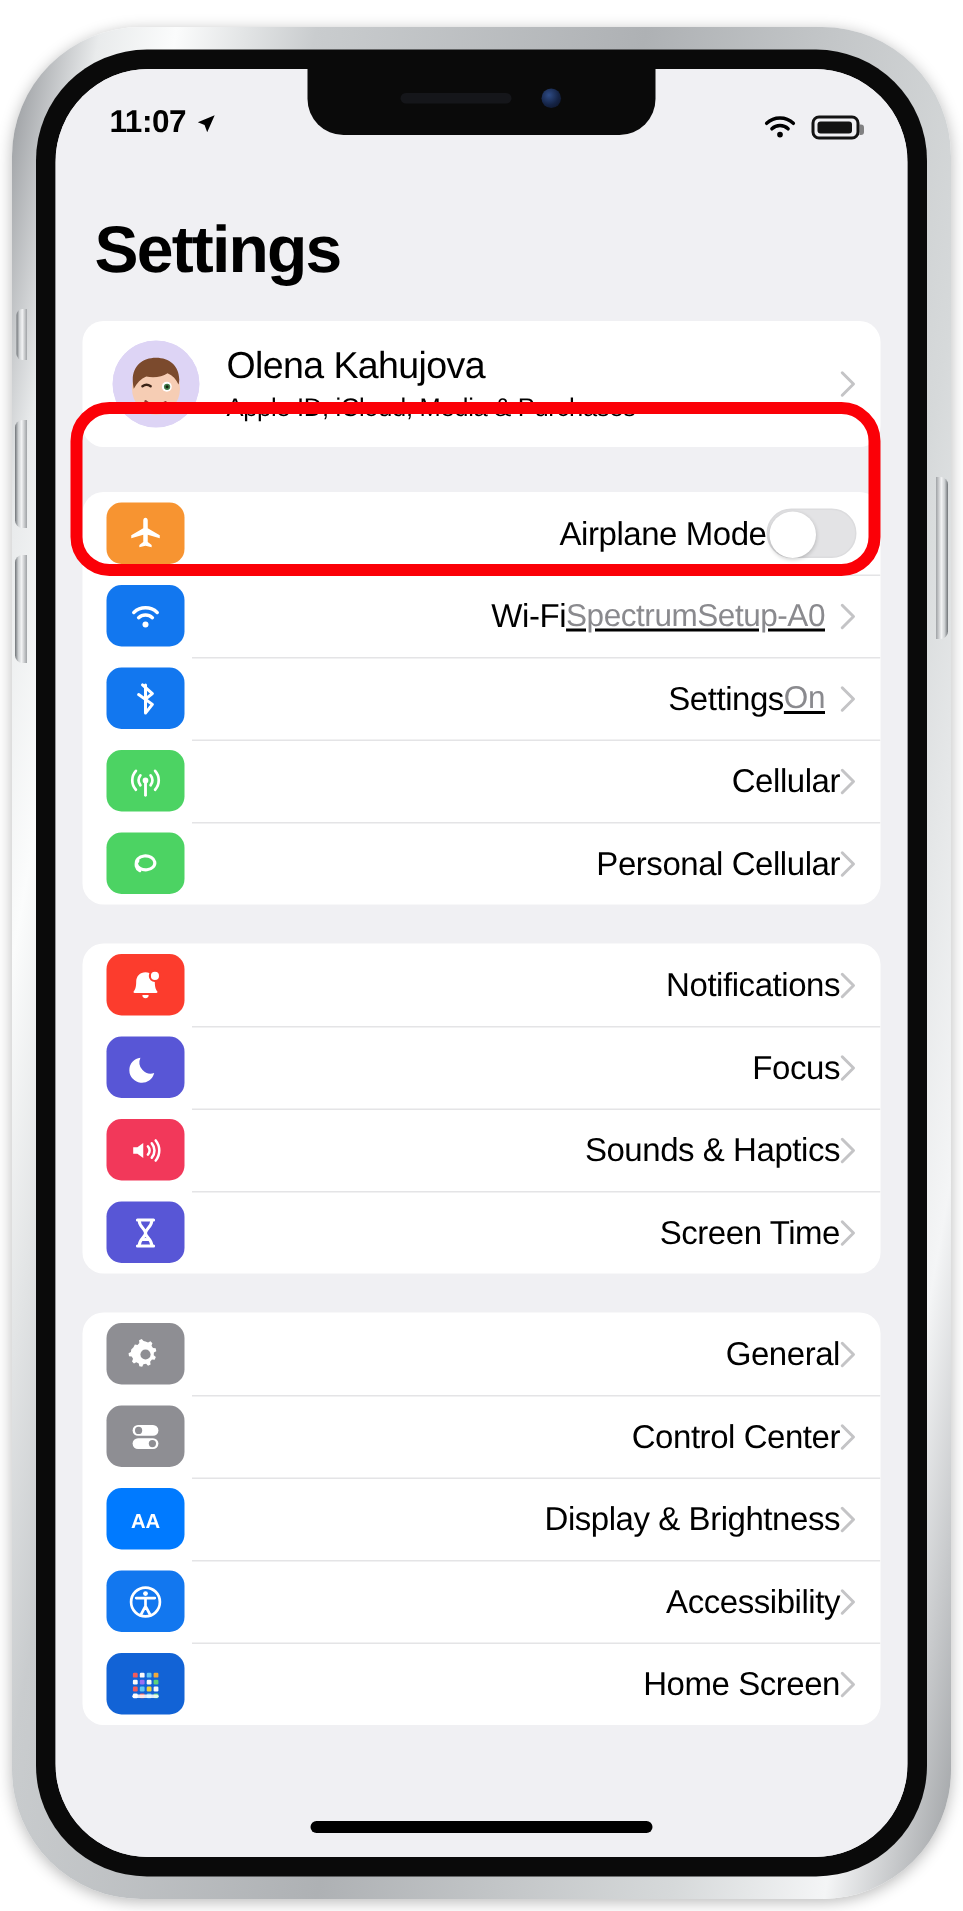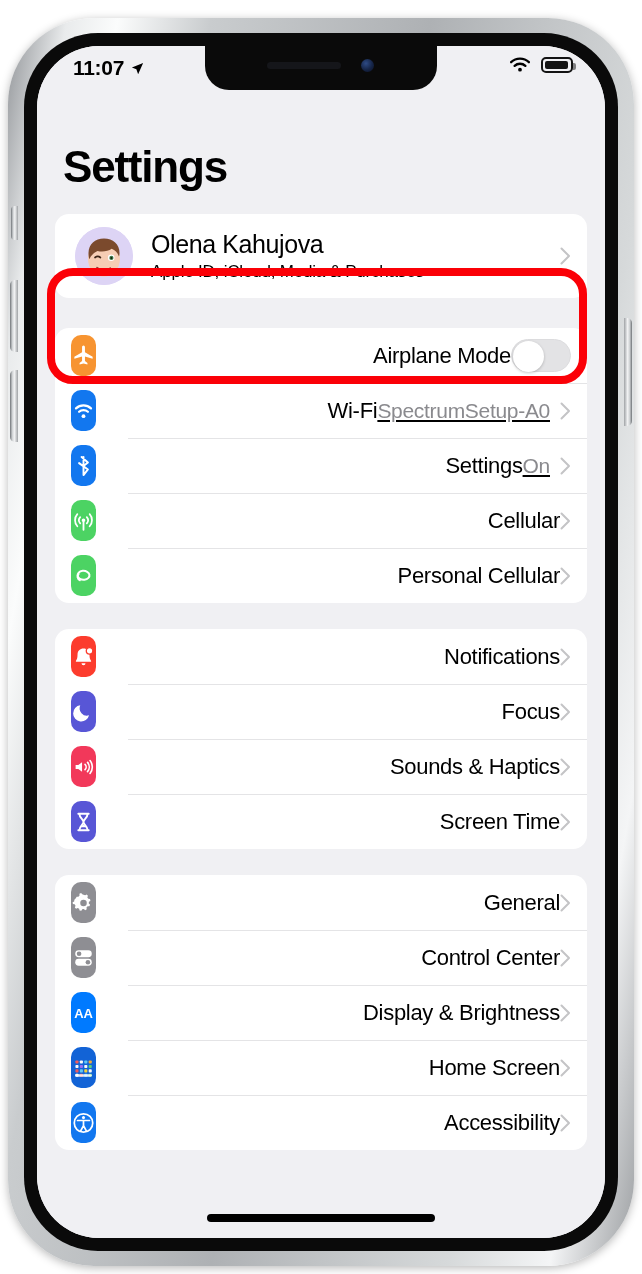--- a/index.html
+++ b/index.html
@@ -82,21 +82,21 @@
     background: radial-gradient(circle at 38% 34%, #2e4b85 0%, #152446 55%, #0b1022 100%);
   }
 
   
   .status-bar {
     position: absolute;
     top: 0; left: 0; right: 0;
     height: 48px;
     z-index: 30;
     display: flex;
-    align-items: flex-start;
+    align-items: flex-end;
     justify-content: space-between;
     padding: 10px 32px 0 36px;
     color: #000;
   }
   .status-left {
     display: flex; align-items: center; gap: 6px;
     font-size: 21px; font-weight: bold; letter-spacing: -0.3px;
   }
   .status-right { display: flex; align-items: center; gap: 9px; }
 
@@ -159,21 +159,21 @@
   }
   .row + .row::before {
     content: "";
     position: absolute;
     left: 73px; right: 0; top: 0;
     height: 1px;
     background: #e4e4e6;
   }
 
   .row-icon {
-    width: 25px; height: 41px;
+    width: 52px; height: 41px;
     border-radius: 10px;
     flex: none;
     display: flex;
     align-items: center;
     justify-content: center;
     color: #fff;
   }
   .row-icon svg { display: block; }
 
   .row-body {
@@ -576,20 +576,39 @@
                   <span class="row-label">Display &amp; Brightness</span>
                   <span class="row-right">
                     <span class="chevron">
                       <svg viewBox="0 0 11 18">
                         <path d="M1.5 1.5 L9 9 L1.5 16.5" stroke="#c4c4c6" stroke-width="2" fill="none" stroke-linecap="round" stroke-linejoin="round"></path>
                       </svg>
                     </span>
                   </span>
                 </div>
               </div>
+              <div class="row last-row-clip">
+                <span class="row-icon" style="background: rgb(18, 119, 239);">
+                  <svg width="26" height="26" viewBox="0 0 26 26">
+                    <circle cx="13" cy="13" r="9.6" fill="none" stroke="#fff" stroke-width="1.8"></circle>
+                    <circle cx="13" cy="7.4" r="1.6" fill="#fff"></circle>
+                    <path d="M6.8 10.4h12.4M13 10.8v5M13 15.8l-2.8 5.2M13 15.8l2.8 5.2" stroke="#fff" stroke-width="1.8" stroke-linecap="round"></path>
+                  </svg>
+                </span>
+                <div class="row-body">
+                  <span class="row-label">Accessibility</span>
+                  <span class="row-right">
+                    <span class="chevron">
+                      <svg viewBox="0 0 11 18">
+                        <path d="M1.5 1.5 L9 9 L1.5 16.5" stroke="#c4c4c6" stroke-width="2" fill="none" stroke-linecap="round" stroke-linejoin="round"></path>
+                      </svg>
+                    </span>
+                  </span>
+                </div>
+              </div>
               <div class="row">
                 <span class="row-icon" style="background: rgb(18, 99, 214);">
                   <svg width="26" height="26" viewBox="0 0 26 26">
                     <rect x="4.6" y="5.2" width="3.2" height="3.2" rx="0.8" fill="#f25b5b"></rect>
                     <rect x="9.2" y="5.2" width="3.2" height="3.2" rx="0.8" fill="#f9f9f9"></rect>
                     <rect x="13.799999999999999" y="5.2" width="3.2" height="3.2" rx="0.8" fill="#63c7f2"></rect>
                     <rect x="18.4" y="5.2" width="3.2" height="3.2" rx="0.8" fill="#f2a93b"></rect>
                     <rect x="4.6" y="9.8" width="3.2" height="3.2" rx="0.8" fill="#f9f9f9"></rect>
                     <rect x="9.2" y="9.8" width="3.2" height="3.2" rx="0.8" fill="#9b6ff0"></rect>
                     <rect x="13.799999999999999" y="9.8" width="3.2" height="3.2" rx="0.8" fill="#f9f9f9"></rect>
@@ -609,39 +628,20 @@
                   <span class="row-label">Home Screen</span>
                   <span class="row-right">
                     <span class="chevron">
                       <svg viewBox="0 0 11 18">
                         <path d="M1.5 1.5 L9 9 L1.5 16.5" stroke="#c4c4c6" stroke-width="2" fill="none" stroke-linecap="round" stroke-linejoin="round"></path>
                       </svg>
                     </span>
                   </span>
                 </div>
               </div>
-              <div class="row last-row-clip">
-                <span class="row-icon" style="background: rgb(18, 119, 239);">
-                  <svg width="26" height="26" viewBox="0 0 26 26">
-                    <circle cx="13" cy="13" r="9.6" fill="none" stroke="#fff" stroke-width="1.8"></circle>
-                    <circle cx="13" cy="7.4" r="1.6" fill="#fff"></circle>
-                    <path d="M6.8 10.4h12.4M13 10.8v5M13 15.8l-2.8 5.2M13 15.8l2.8 5.2" stroke="#fff" stroke-width="1.8" stroke-linecap="round"></path>
-                  </svg>
-                </span>
-                <div class="row-body">
-                  <span class="row-label">Accessibility</span>
-                  <span class="row-right">
-                    <span class="chevron">
-                      <svg viewBox="0 0 11 18">
-                        <path d="M1.5 1.5 L9 9 L1.5 16.5" stroke="#c4c4c6" stroke-width="2" fill="none" stroke-linecap="round" stroke-linejoin="round"></path>
-                      </svg>
-                    </span>
-                  </span>
-                </div>
-              </div>
             </div>
           </div>
 
       </div>
 
       <div class="annotation" style="border-color: rgb(251, 0, 7);"></div>
 
       <div class="home-indicator"></div>
 
     </div>

